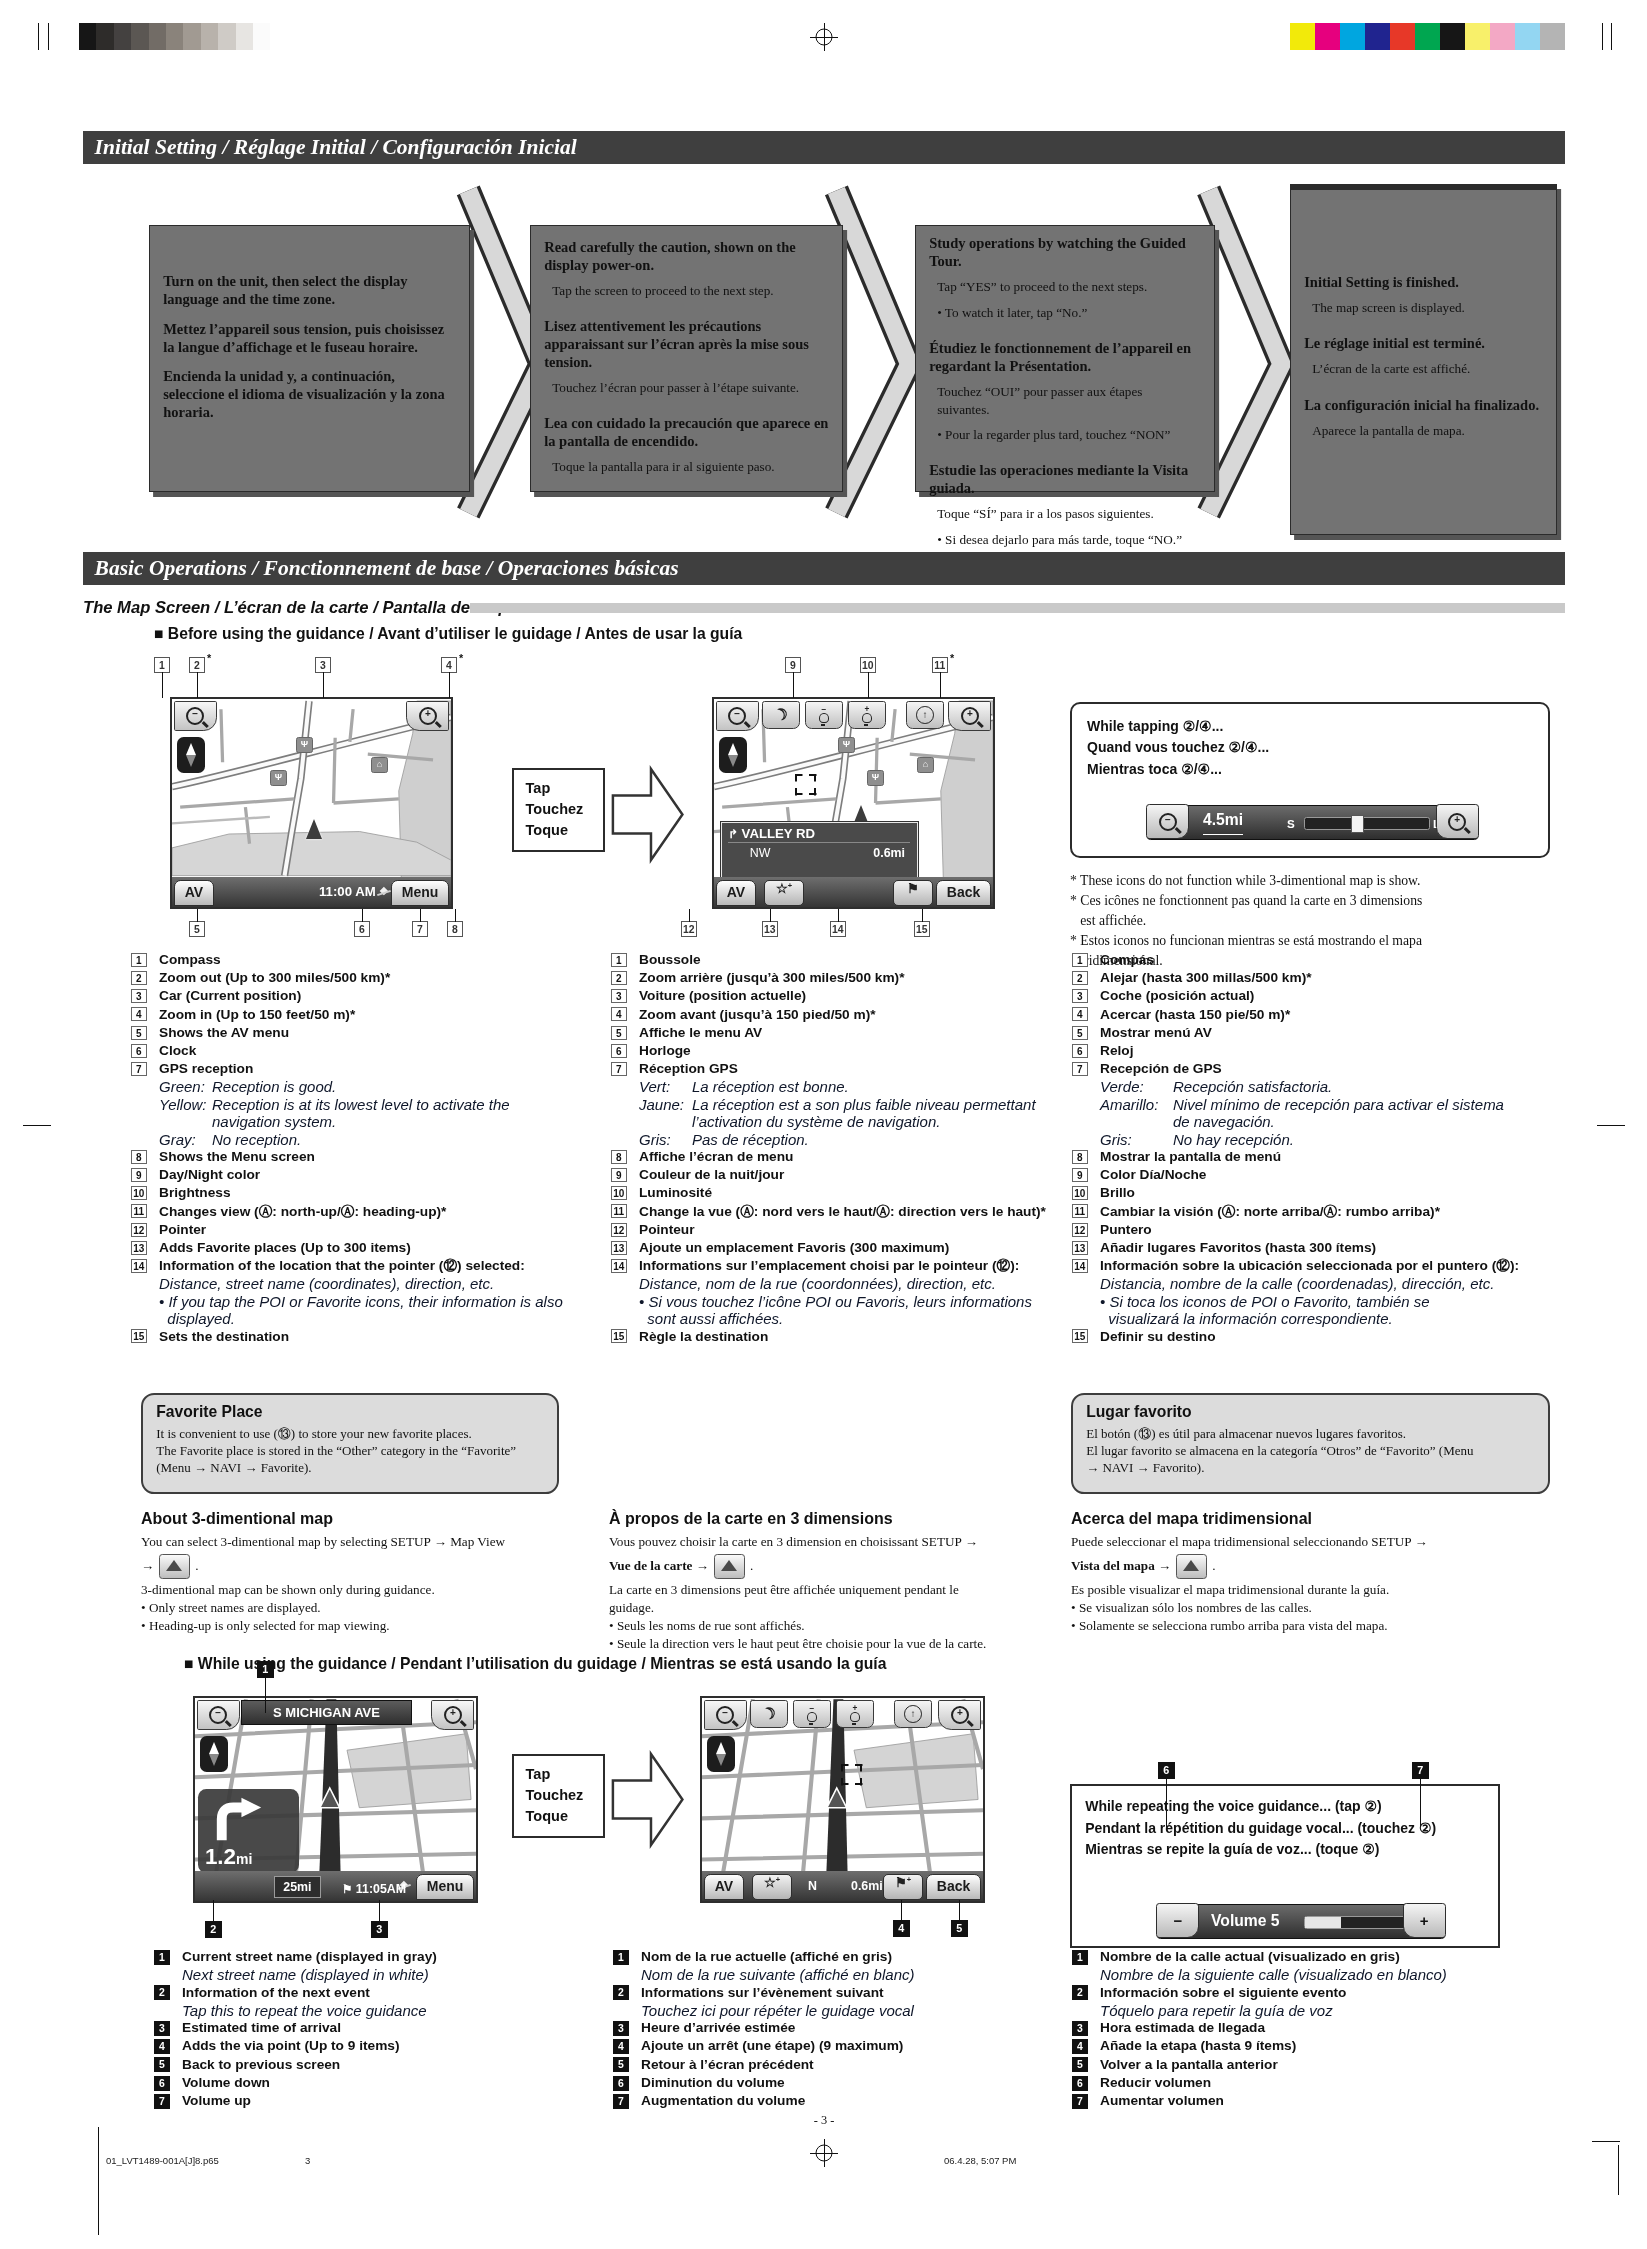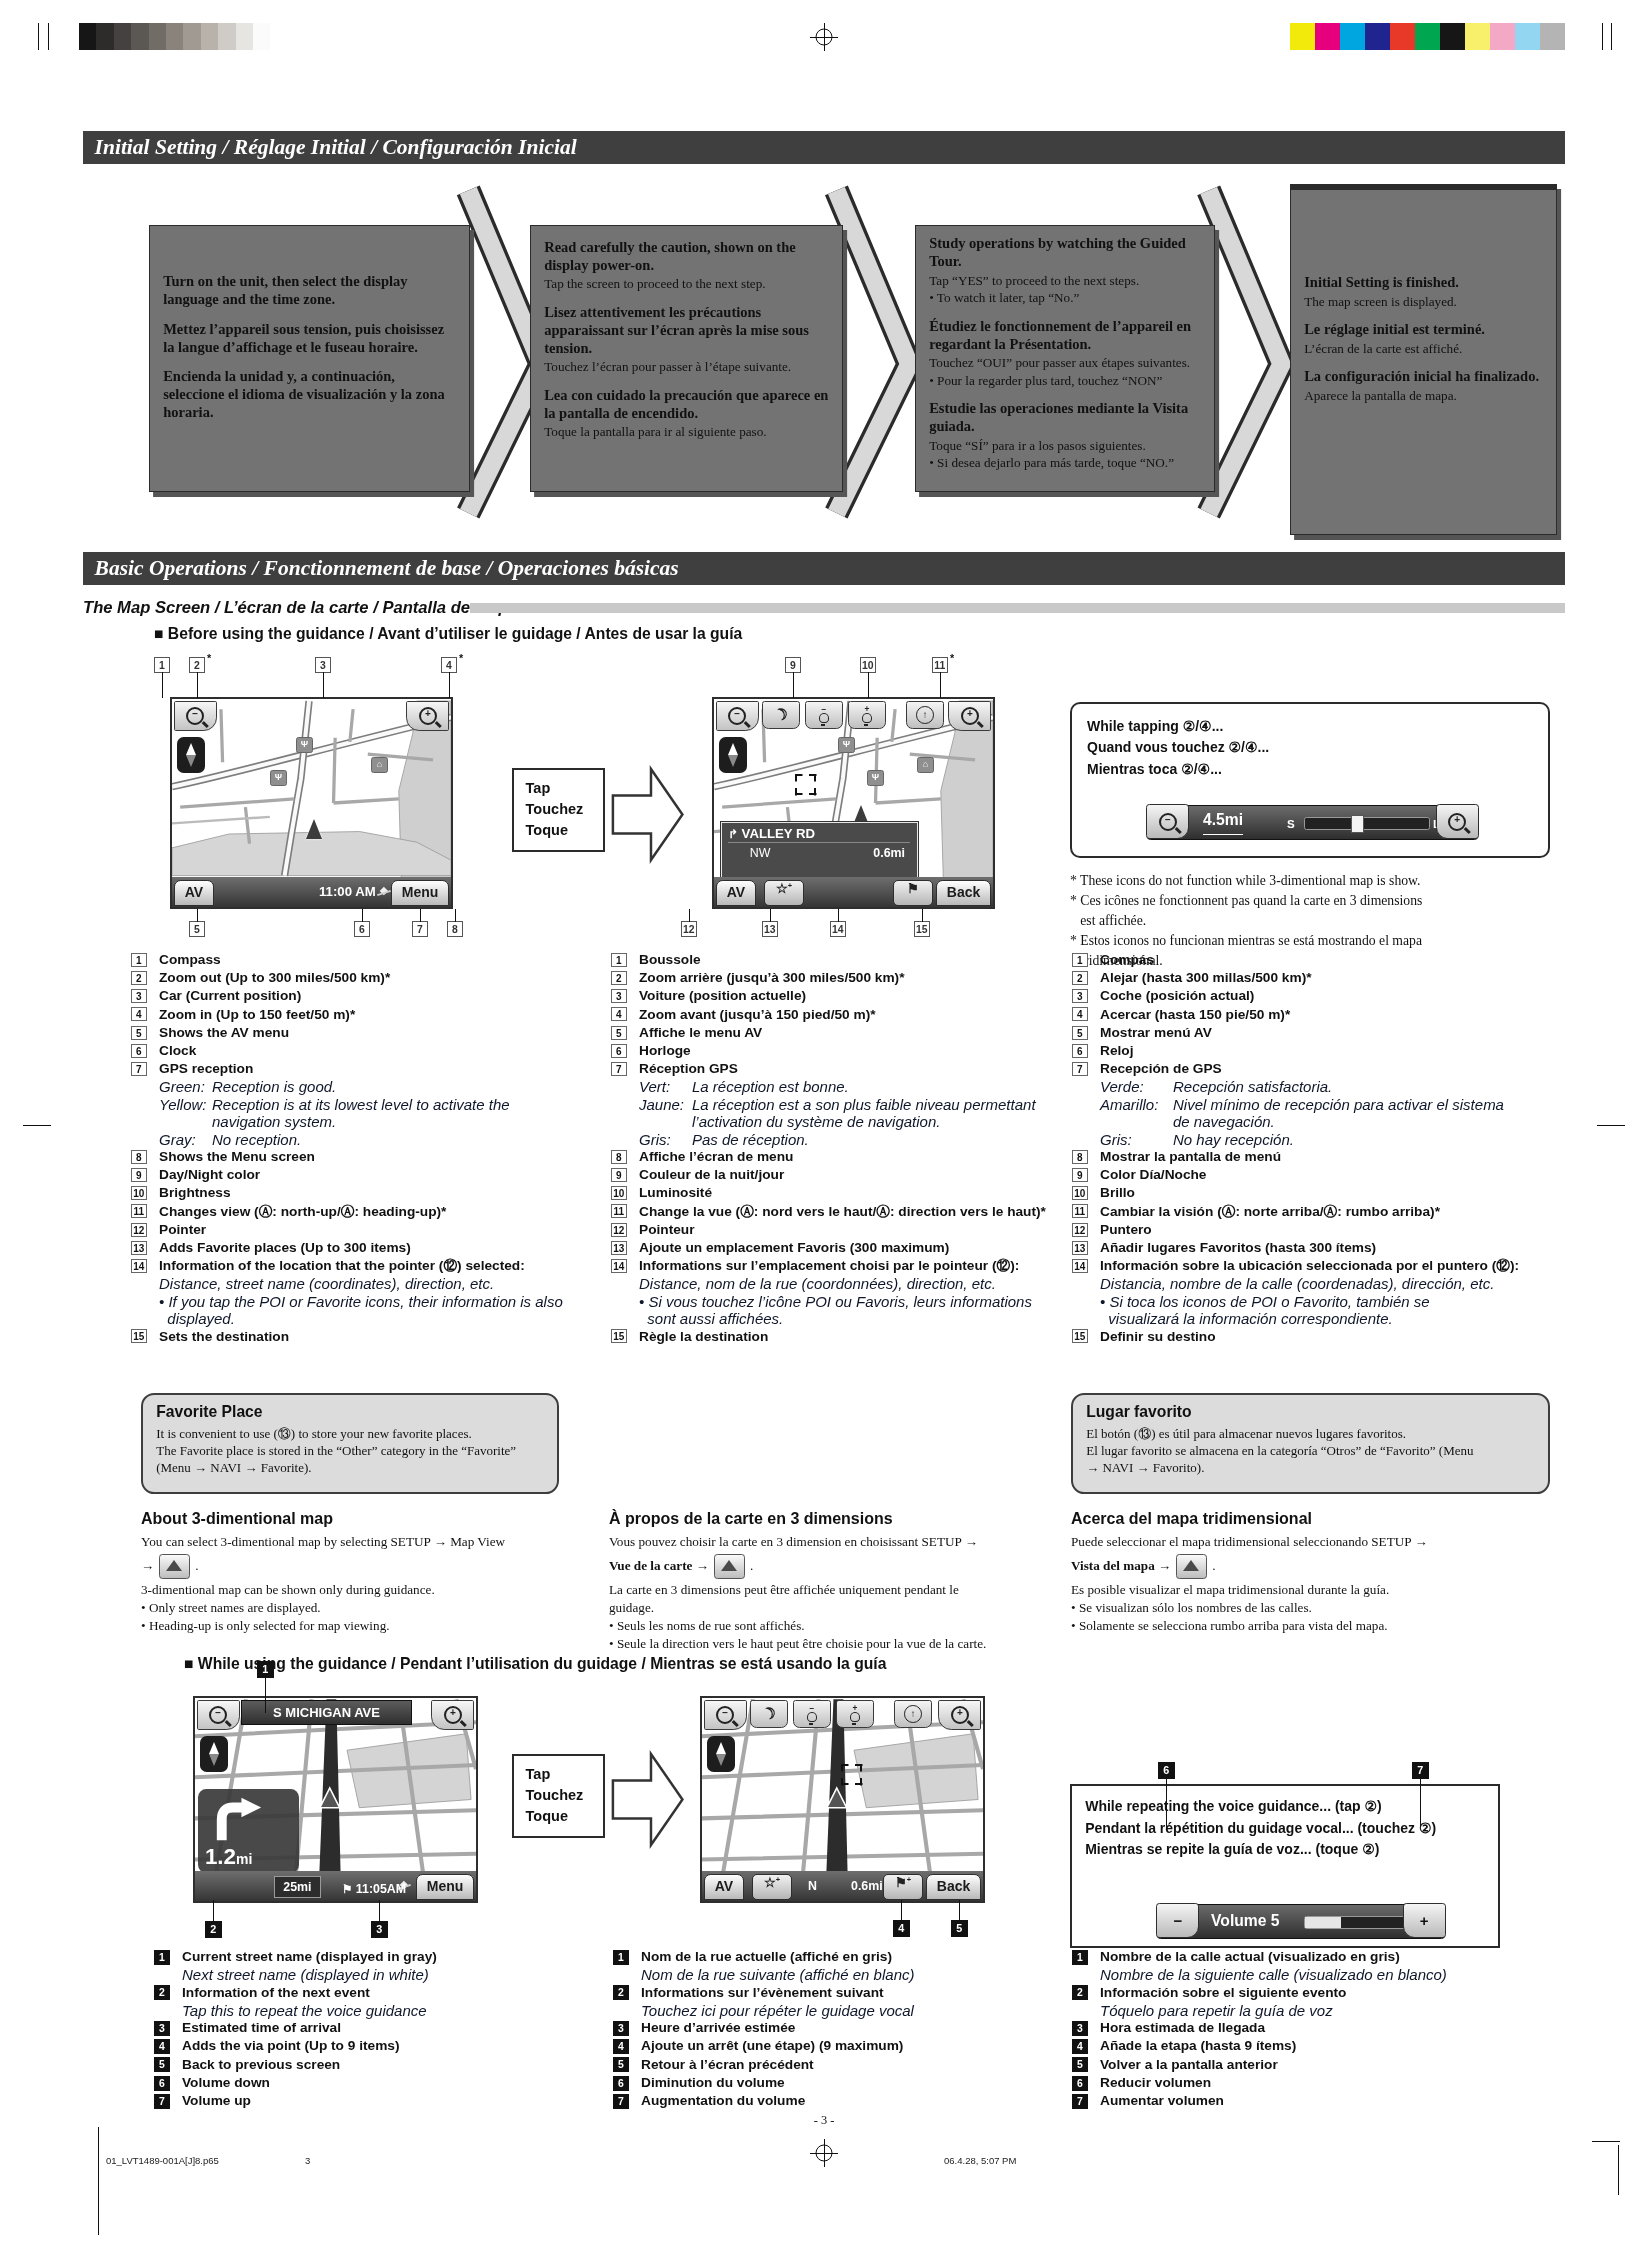--- a/index.html
+++ b/index.html
@@ -16,21 +16,21 @@
   .tick{position:absolute;background:#111;}
   
   .bar{position:absolute;left:83px;width:1482px;height:33px;background:#3f3f3f;color:#fff;
        font-family:"Liberation Serif",serif;font-style:italic;font-weight:bold;font-size:21.5px;
        line-height:33px;padding-left:11.6px;box-sizing:border-box;}
   
   .chevsvg{position:absolute;}
   .flowbox{position:absolute;background:#737373;border:1.7px solid #2b2b2b;box-shadow:4.1px 5px 0 #555;
            box-sizing:border-box;padding:11.6px 13.2px;}
   .fb{font-family:"Liberation Serif",serif;font-weight:bold;font-size:14.5px;line-height:18px;margin:0 0 1.7px 0;}
-  .fn{font-family:"Liberation Serif",serif;font-size:13.2px;line-height:17.4px;margin:0;}
+  .fn{font-family:"Liberation Serif",serif;font-size:13.2px;line-height:17.4px;margin:8px;}
   .pgap{height:10px;}
   
   .mapttl{position:absolute;font-weight:bold;font-style:italic;font-size:16.6px;}
   .rule{position:absolute;background:#c9c9c9;height:10px;}
   .secttl{position:absolute;font-weight:bold;font-size:15.7px;}
   
   .co{position:absolute;width:15.7px;height:15.7px;border:1.2px solid #555;background:#fff;color:#333;
       font-size:10.4px;font-weight:bold;text-align:center;line-height:15.7px;box-sizing:border-box;z-index:6;}
   .cob{position:absolute;width:16.6px;height:16.6px;background:#111;color:#fff;font-size:10.8px;font-weight:bold;
       text-align:center;line-height:16.6px;z-index:6;}

